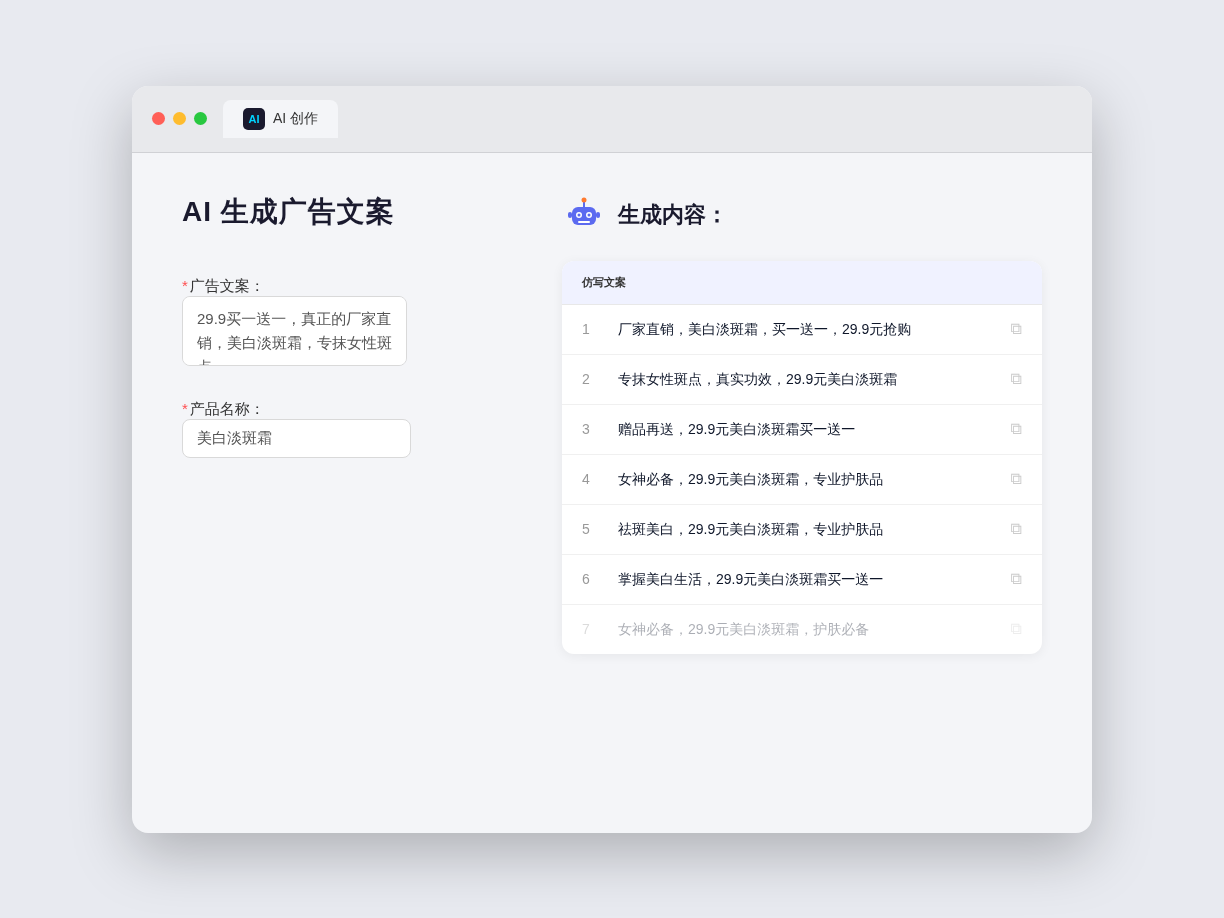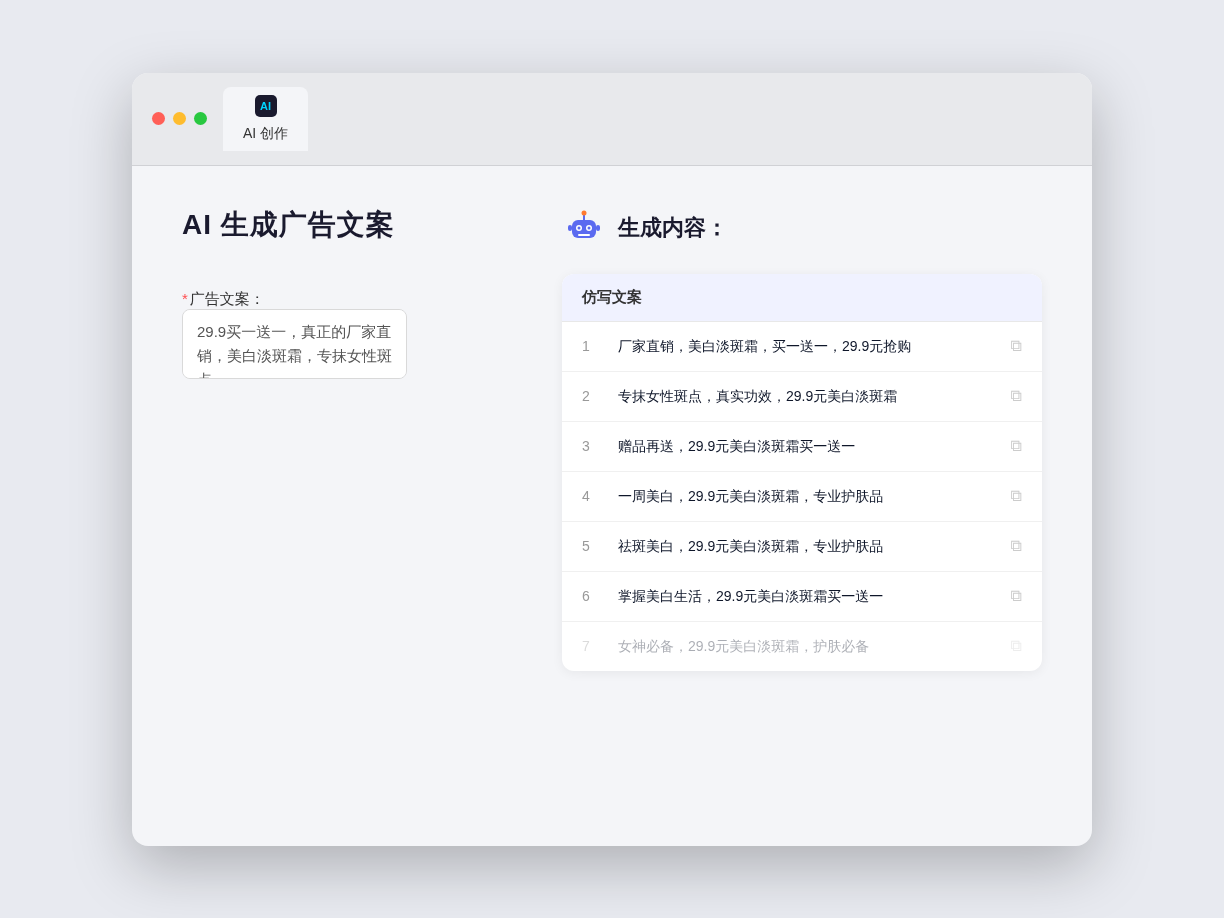--- a/index.html
+++ b/index.html
@@ -47,21 +47,20 @@
 
     .tab {
       background: #f4f5f8;
       border-radius: 8px 8px 0 0;
       padding: 8px 20px;
       display: flex;
       align-items: center;
       gap: 8px;
       font-size: 14px;
       color: #333;
-      flex-direction: column;
     }
 
     .tab-icon {
       width: 22px;
       height: 22px;
       background: #1a1a2e;
       border-radius: 5px;
       display: flex;
       align-items: center;
       justify-content: center;
@@ -169,21 +168,21 @@
       background: #fff;
       border-radius: 12px;
       padding: 0;
       overflow: hidden;
       box-shadow: 0 2px 12px rgba(0,0,0,0.06);
     }
 
     .results-header {
       background: #f0f2ff;
       padding: 14px 20px;
-      font-size: 15px;
+      font-size: 11px;
       font-weight: 600;
       color: #333;
       border-bottom: 1px solid #e8e8e8;
     }
 
     .result-item {
       display: flex;
       align-items: center;
       padding: 14px 20px;
       border-bottom: 1px solid #f0f0f0;
@@ -244,20 +243,26 @@
 
       
       <div class="form-group">
         <label class="form-label">
           <span class="required">*</span><span>广告文案：</span>
         </label>
         <textarea class="form-input" style="">29.9买一送一，真正的厂家直销，美白淡斑霜，专抹女性斑点</textarea>
       </div>
 
       
+      <div class="form-group">
+        <label class="form-label">
+          <span class="required">*</span><span>产品名称：</span>
+        </label>
+        <input type="text" class="form-input" value="美白淡斑霜" style="">
+      </div>
 
       
 
       
     </div>
 
     <div class="right-panel">
       <div class="right-header">
 
         <svg class="robot-icon" viewBox="0 0 44 44" fill="none" xmlns="http://www.w3.org/2000/svg">
@@ -295,21 +300,21 @@
               <span class="result-text">专抹女性斑点，真实功效，29.9元美白淡斑霜</span>
               <span class="copy-icon">⧉</span>
             </div>
             <div class="result-item">
               <span class="result-num">3</span>
               <span class="result-text">赠品再送，29.9元美白淡斑霜买一送一</span>
               <span class="copy-icon">⧉</span>
             </div>
             <div class="result-item">
               <span class="result-num">4</span>
-              <span class="result-text">一周美白，29.9元美白淡斑霜，专业护肤品</span>
+              <span class="result-text">女神必备，29.9元美白淡斑霜，专业护肤品</span>
               <span class="copy-icon">⧉</span>
             </div>
             <div class="result-item">
               <span class="result-num">5</span>
               <span class="result-text">祛斑美白，29.9元美白淡斑霜，专业护肤品</span>
               <span class="copy-icon">⧉</span>
             </div>
             <div class="result-item">
               <span class="result-num">6</span>
               <span class="result-text">掌握美白生活，29.9元美白淡斑霜买一送一</span>

